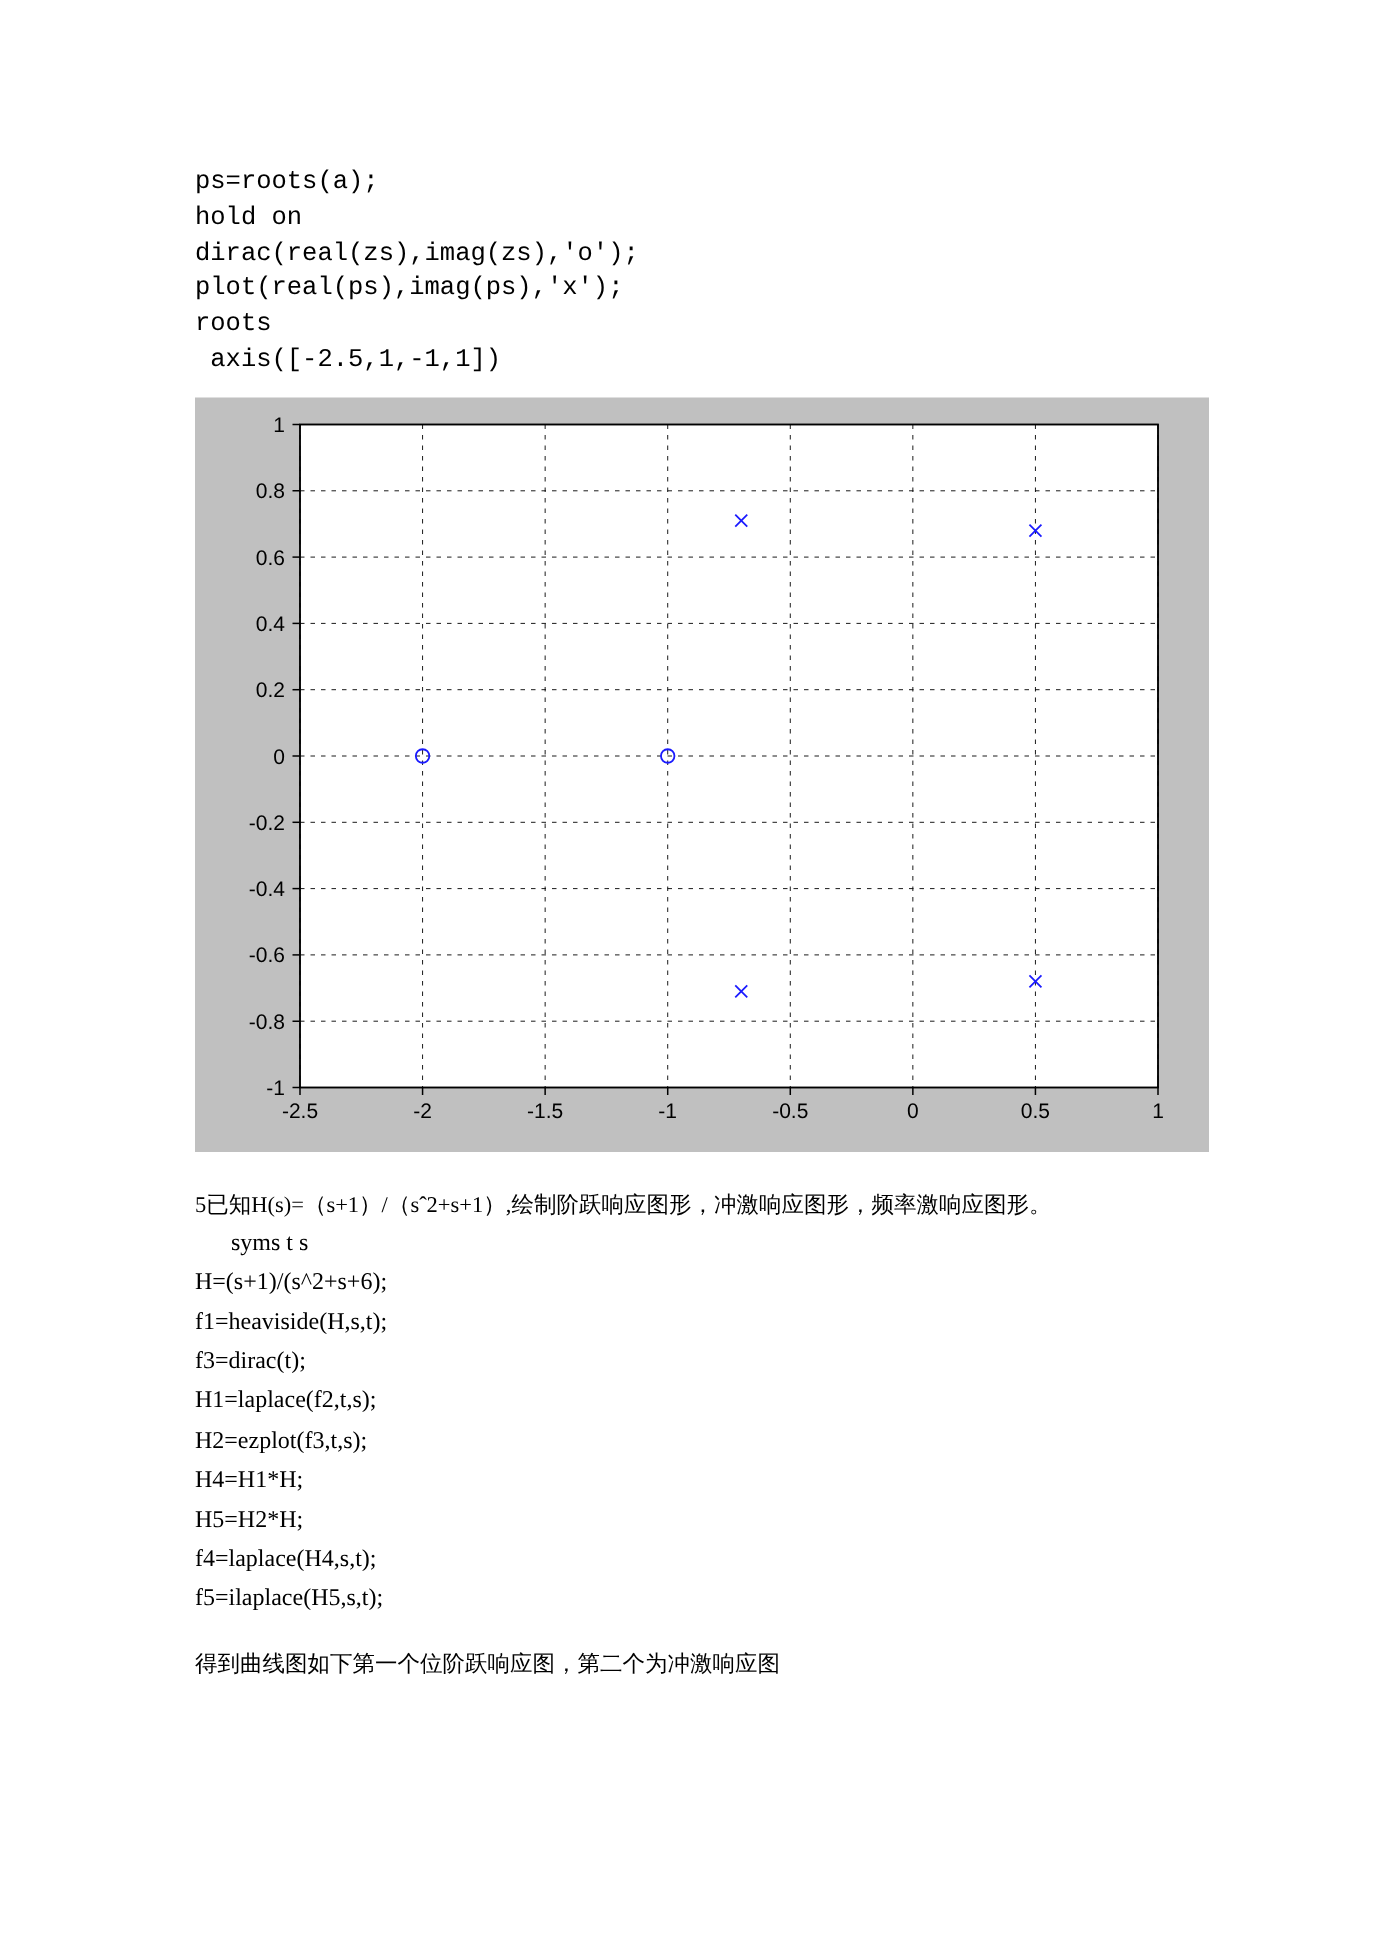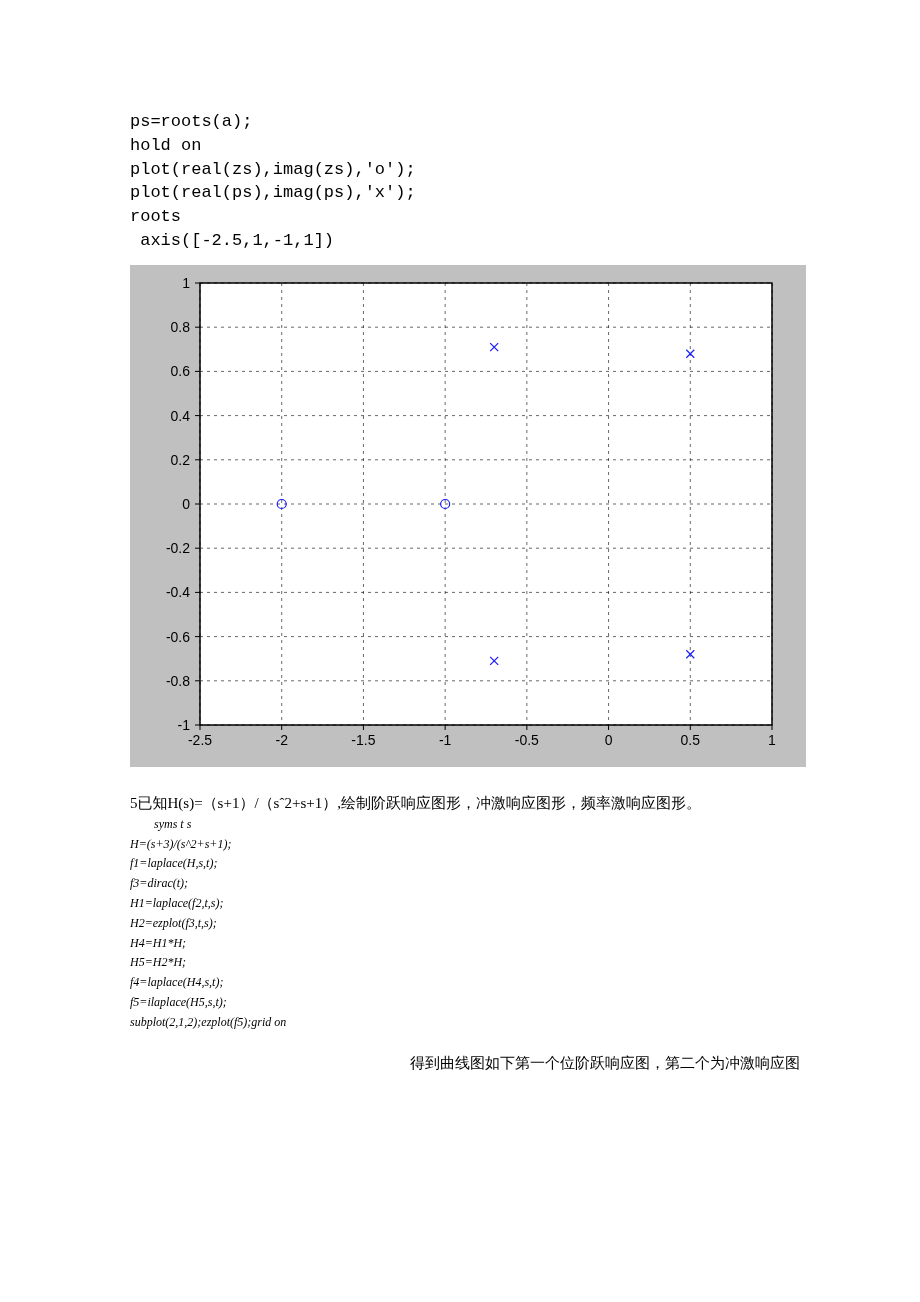--- a/index.html
+++ b/index.html
@@ -30,38 +30,36 @@
   .problem-text {
     font-size: 15px;
     line-height: 1.6;
     margin-top: 24px;
   }
   .problem-text .indented {
     padding-left: 24px;
   }
   .code2 {
     font-family: "Times New Roman", serif;
-    font-size: 12px;
+    font-size: 16px;
     line-height: 1.65;
-    font-style: italic;
   }
   .result-text {
     font-size: 15px;
     margin-top: 18px;
-    text-align: right;
   }
 </style>
 </head>
 <body>
 
 <div class="page">
 
   <div class="code-block"><span>ps=roots(a);</span>
 <span>hold on</span>
-<span>plot(real(zs),imag(zs),'o');</span>
+<span>dirac(real(zs),imag(zs),'o');</span>
 <span>plot(real(ps),imag(ps),'x');</span>
 <span>roots</span>
 <span> axis([-2.5,1,-1,1])</span></div>
 
   <div class="figure-wrap">
     <svg id="plot-svg" width="644" height="482">
         <rect x="0" y="0" width="644" height="482" fill="#c0c0c0"></rect>
         <rect x="62" y="10" width="572" height="442" fill="#ffffff" stroke="#000" stroke-width="1"></rect>
         <line x1="62" y1="10" x2="62" y2="452" stroke="#000" stroke-dasharray="3,4" stroke-width="0.6"></line>
         <line x1="62" y1="452" x2="62" y2="457" stroke="#000" stroke-width="1"></line>
@@ -131,27 +129,26 @@
         <line x1="548.2857142857142" y1="84.71999999999997" x2="556.2857142857142" y2="76.71999999999997" stroke="#1a1aff" stroke-width="1.2"></line>
         <line x1="548.2857142857142" y1="377.28000000000003" x2="556.2857142857142" y2="385.28000000000003" stroke="#1a1aff" stroke-width="1.2"></line>
         <line x1="548.2857142857142" y1="385.28000000000003" x2="556.2857142857142" y2="377.28000000000003" stroke="#1a1aff" stroke-width="1.2"></line>
       </svg>
   </div>
 
   <div class="problem-text">
     <div>5已知H(s)=（s+1）/（sˆ2+s+1）,绘制阶跃响应图形，冲激响应图形，频率激响应图形。</div>
     <div class="code2">
       <div class="indented">syms t s</div>
-      <div>H=(s+3)/(s^2+s+1);</div>
-      <div>f1=laplace(H,s,t);</div>
+      <div>H=(s+1)/(s^2+s+6);</div>
+      <div>f1=heaviside(H,s,t);</div>
       <div>f3=dirac(t);</div>
       <div>H1=laplace(f2,t,s);</div>
       <div>H2=ezplot(f3,t,s);</div>
       <div>H4=H1*H;</div>
       <div>H5=H2*H;</div>
       <div>f4=laplace(H4,s,t);</div>
       <div>f5=ilaplace(H5,s,t);</div>
-      <div>subplot(2,1,2);ezplot(f5);grid on</div>
     </div>
     <div class="result-text">得到曲线图如下第一个位阶跃响应图，第二个为冲激响应图</div>
   </div>
 
 </div>
 
 </body></html>

